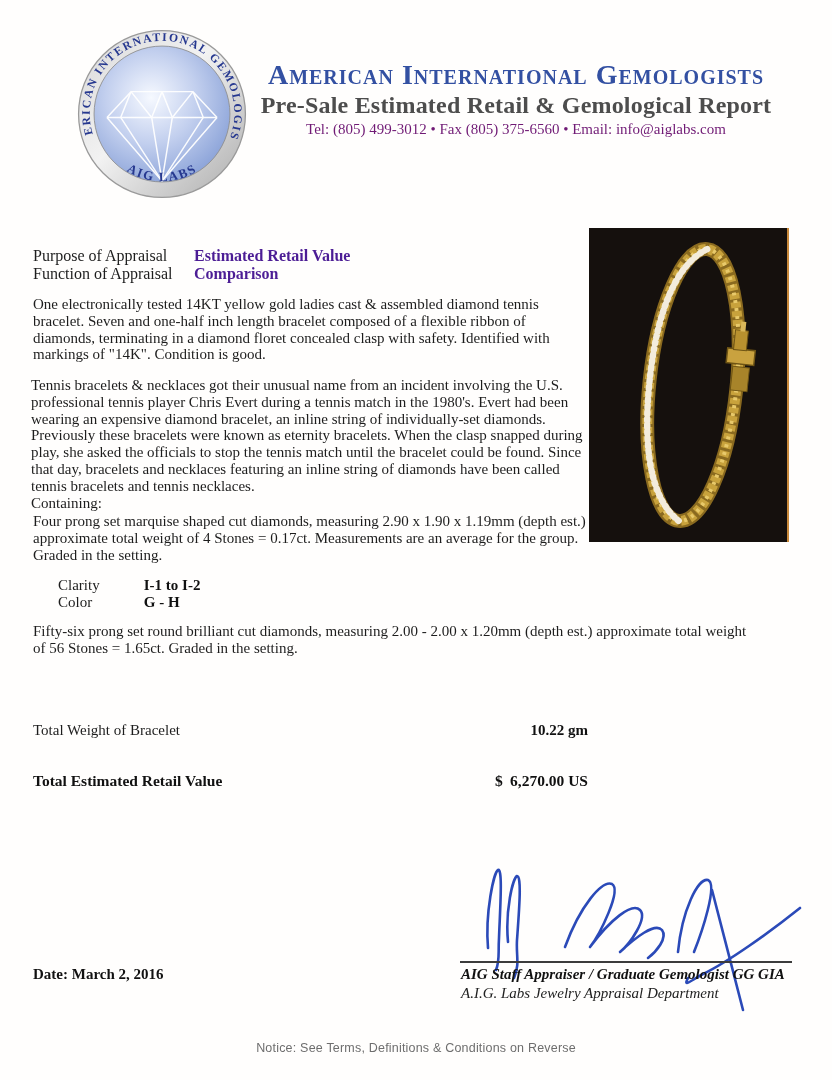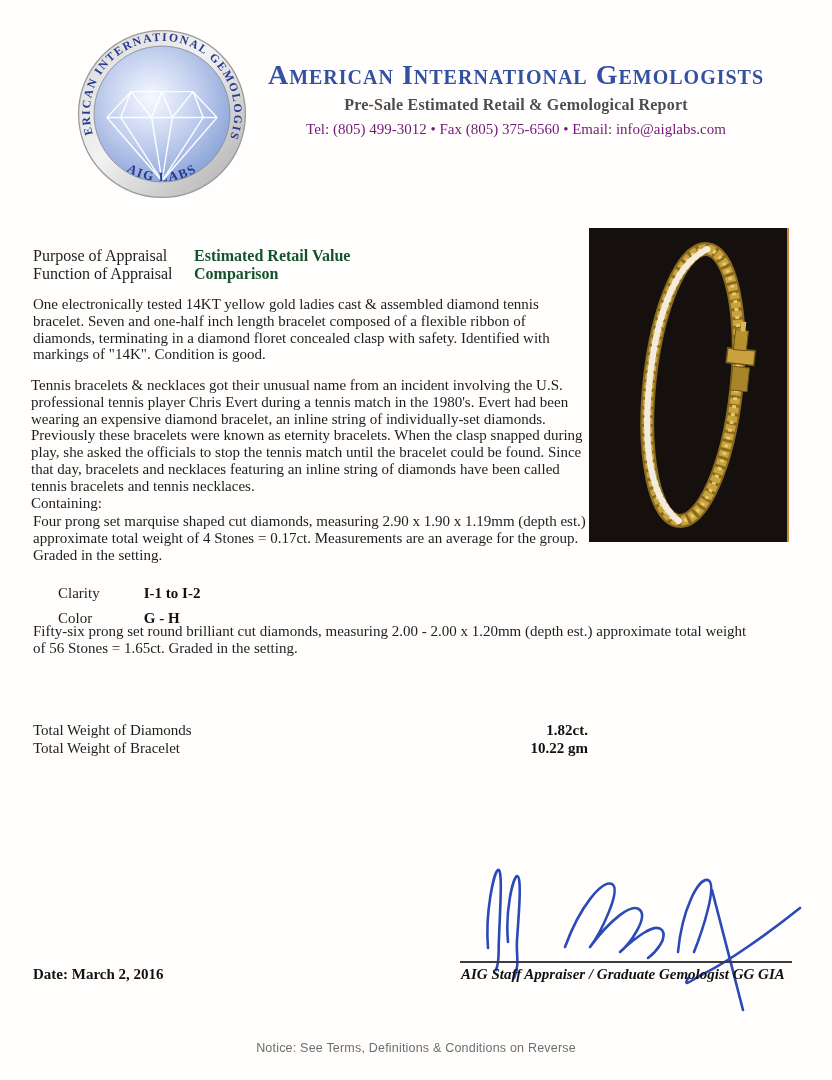--- a/index.html
+++ b/index.html
@@ -9,40 +9,40 @@
     font-family:"Liberation Serif", serif;color:#1d1d1d;
   }
   
   .logo{position:absolute;left:76px;top:28px;width:172px;height:172px;}
   .head-block{position:absolute;left:252px;top:60px;width:528px;text-align:center;}
   .doc-title{
     font-variant:small-caps;font-weight:600;font-size:28px;line-height:30px;
     color:#3350a2;letter-spacing:1px;white-space:nowrap;
   }
   .doc-subtitle{
-    font-weight:700;font-size:16px;line-height:30px;color:#4d4d4d;letter-spacing:.2px;white-space:nowrap;
+    font-weight:700;font-size:24px;line-height:30px;color:#4d4d4d;letter-spacing:.2px;white-space:nowrap;
   }
   .doc-address{margin-top:8px;font-size:15px;line-height:18px;color:#2a2a2a;}
   .doc-contact{font-size:15px;line-height:18px;color:#701a75;}
   
   .photo{
     position:absolute;left:589px;top:228px;width:200px;height:314px;
     background:#15100d;border-right:2px solid #c9893a;box-sizing:border-box;
   }
   .photo svg{display:block;width:100%;height:100%;}
   
   .abs{position:absolute;}
   p{margin:0;}
   .meta-row{line-height:17.5px;}
   .meta-label{display:inline-block;width:157px;}
-  .meta-value{font-weight:700;color:#14532d;}
+  .meta-value{font-weight:700;color:#4c1d95;}
   .para{font-size:15px;line-height:16.8px;}
   .containing{font-size:15px;line-height:16.8px;margin-top:0;}
   .grade-row{line-height:17px;font-size:15px;}
-  .grade-label{display:inline-block;width:82px;margin-top:8px;}
+  .grade-label{display:inline-block;width:82px;}
   .grade-value{font-weight:700;color:#111;}
   .totals-row{display:flex;justify-content:space-between;font-size:15px;line-height:17.5px;}
   .totals-value{font-weight:700;color:#111;}
   .retail-row{display:flex;justify-content:space-between;font-size:15.5px;line-height:18px;font-weight:700;color:#111;}
   .retail-right{display:flex;width:93px;justify-content:space-between;}
   
   .sig-line{position:absolute;left:460px;top:961px;width:332px;height:2px;background:#3c3c3c;}
   .signature-svg{position:absolute;left:450px;top:850px;width:360px;height:170px;pointer-events:none;}
   .signer-title{position:absolute;left:461px;top:966px;font-size:15px;font-weight:700;color:#111;font-style:italic;}
   .signer-dept{position:absolute;left:461px;top:985px;font-size:15px;font-style:italic;color:#222;}
@@ -150,38 +150,44 @@
       <span class="grade-value">G - H</span>
     </div>
   </div>
 
   <div class="abs" style="left:33px;top:623px;width:723px;">
     <p class="para">Fifty-six prong set round brilliant cut diamonds, measuring 2.00 - 2.00 x 1.20mm (depth est.) approximate total weight of 56 Stones = 1.65ct.  Graded in the setting.</p>
   </div>
 
   <div class="abs" style="left:33px;top:722px;width:555px;">
     <div class="totals-row">
-      <span>Total Weight of Diamonds</span>
-      <span class="totals-value">1.82ct.</span>
-    </div>
-    <div class="totals-row">
       <span>Total Weight of Bracelet</span>
       <span class="totals-value">10.22 gm</span>
+    </div>
+  </div>
+  <div class="abs" style="left:33px;top:772px;width:555px;">
+    <div class="retail-row">
+      <span>Total Estimated Retail Value</span>
+      <span class="retail-right">
+        <span>$</span>
+        <span>6,270.00 US</span>
+      </span>
     </div>
   </div>
 
   <svg class="signature-svg" viewBox="0 0 360 170">
     <g fill="none" stroke="#2b4ab8" stroke-width="2.6" stroke-linecap="round" stroke-linejoin="round">
       <path d="M38,98 C35,62 44,22 48,20 C53,18 50,60 49,88 C48,104 50,110 46,120"></path>
       <path d="M58,92 C55,60 63,28 67,26 C72,26 69,62 67,90 C66,106 70,114 64,128"></path>
       <path d="M115,97 C130,56 152,30 162,34 C172,40 150,84 140,97 C160,70 182,52 190,60 C198,68 180,94 170,102 C185,88 205,72 212,80 C218,88 206,102 198,108"></path>
       <path d="M228,102 C232,60 248,28 258,30 C268,34 252,82 244,102"></path>
       <path d="M350,58 C320,82 278,112 253,124 C240,131 233,138 238,128"></path>
       <path d="M262,40 C270,72 284,124 293,160"></path>
     </g>
   </svg>
   <div class="sig-line"></div>
   <div class="signer-title">AIG Staff Appraiser / Graduate Gemologist GG GIA</div>
+  <div class="signer-dept">A.I.G. Labs Jewelry Appraisal Department</div>
   <div class="date-line">Date: March 2, 2016</div>
 
   <div class="notice">Notice: See Terms, Definitions &amp; Conditions on Reverse</div>
 
 </div>
 
 </body></html>

